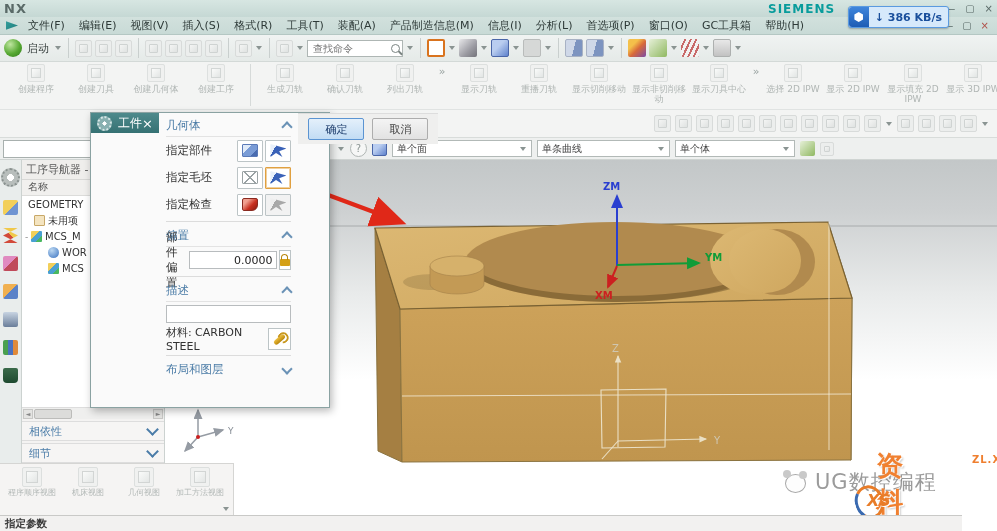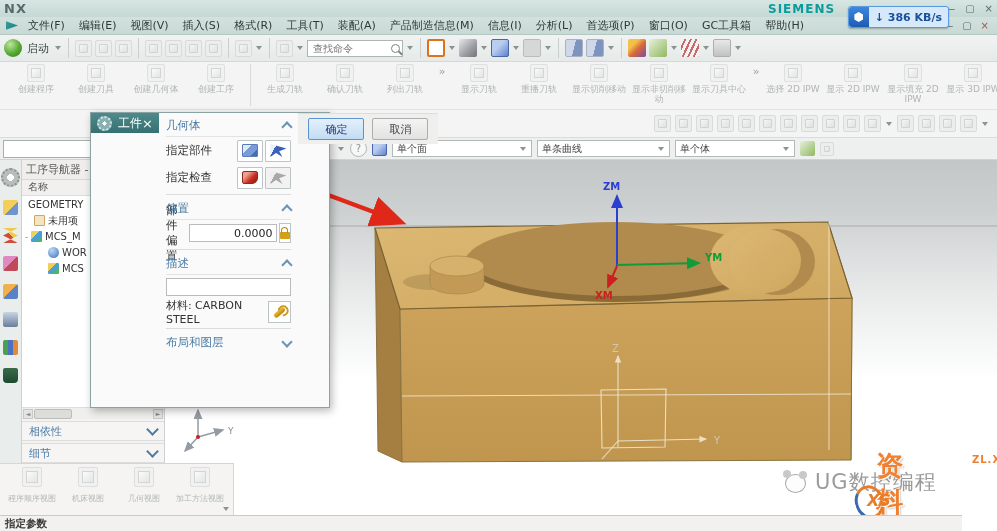--- a/index.html
+++ b/index.html
@@ -95,21 +95,21 @@
   .hscroll{height:12px;background:#efefee;border-top:1px solid #ddd;display:flex;align-items:center;padding:0 1px;gap:1px;}
   .sbtn{width:10px;height:10px;background:#e4e4e2;border:1px solid #c8c8c6;box-sizing:border-box;font-size:6px;color:#888;display:flex;align-items:center;justify-content:center;}
   .sthumb{width:38px;height:10px;background:#dcdcda;border:1px solid #bcbcba;box-sizing:border-box;border-radius:2px;}
   .panelhdr{height:19px;margin-top:2px;background:#f6f5f4;border-top:1px solid #ddd;border-bottom:1px solid #ddd;display:flex;align-items:center;justify-content:space-between;padding:0 7px;color:#4a7ca8;font-size:11px;}
   .chevd{width:7px;height:7px;border-right:2px solid #4a7ca8;border-bottom:2px solid #4a7ca8;transform:rotate(45deg);margin-top:-3px;}
   
   .viewstrip{position:absolute;left:0;top:463px;width:234px;height:52px;background:#f5f4f3;border-top:1px solid #d5d5d3;border-right:1px solid #d5d5d3;box-sizing:border-box;display:flex;align-items:flex-start;padding:3px 2px 0 4px;z-index:10;}
   .vbtn{width:56px;display:flex;flex-direction:column;align-items:center;}
   .vico{width:18px;height:18px;border:1px solid #dcdfde;background:#f0f1f0;border-radius:2px;position:relative;}
   .vico::after{content:"";position:absolute;inset:3px;border:1px solid #d2d5d4;background:linear-gradient(135deg,#fafbfa,#e3e6e5);}
-  .vlbl{margin-top:7px;font-size:8px;line-height:1.15;color:#b2b8b6;text-align:center;}
+  .vlbl{margin-top:1px;font-size:8px;line-height:1.15;color:#b2b8b6;text-align:center;}
   .vdd{position:absolute;right:3px;bottom:4px;}
   
   .gfx{position:absolute;left:165px;top:160px;width:832px;height:355px;
        background:linear-gradient(#c3c7c8 0%,#cdd0d1 14%,#e9ebeb 38%,#ffffff 62%,#ffffff 100%);overflow:hidden;}
   .gfx svg{position:absolute;left:0;top:0;}
   .wm{position:absolute;left:618px;top:308px;display:flex;align-items:center;gap:6px;z-index:5;}
   .panda{width:26px;height:24px;position:relative;}
   .panda::before{content:"";position:absolute;left:2px;top:4px;width:21px;height:19px;border-radius:50%;background:#fdfdfd;border:1.5px solid #a8a8a8;box-sizing:border-box;}
   .panda::after{content:"";position:absolute;left:0;top:0;width:8px;height:8px;border-radius:50%;background:#c9c9c9;box-shadow:16px 1px 0 #c9c9c9;}
   .wmtext{font-size:21px;color:#9b9b9b;letter-spacing:1px;font-weight:500;}
@@ -583,20 +583,31 @@
         <span class="gbtns">
           <span class="gbtn">
               <span class="mini mi-part"></span>
             </span>
           <span class="gbtn">
               <span class="mini mi-sel"></span>
             </span>
         </span>
       </div>
       <div class="grow">
+        <span class="glbl">指定毛坯</span>
+        <span class="gbtns">
+          <span class="gbtn">
+              <span class="mini mi-wire"></span>
+            </span>
+          <span class="gbtn hl">
+              <span class="mini mi-sel"></span>
+            </span>
+        </span>
+      </div>
+      <div class="grow">
         <span class="glbl">指定检查</span>
         <span class="gbtns">
           <span class="gbtn">
               <span class="mini mi-red"></span>
             </span>
           <span class="gbtn dis">
               <span class="mini mi-gray"></span>
             </span>
         </span>
       </div>

